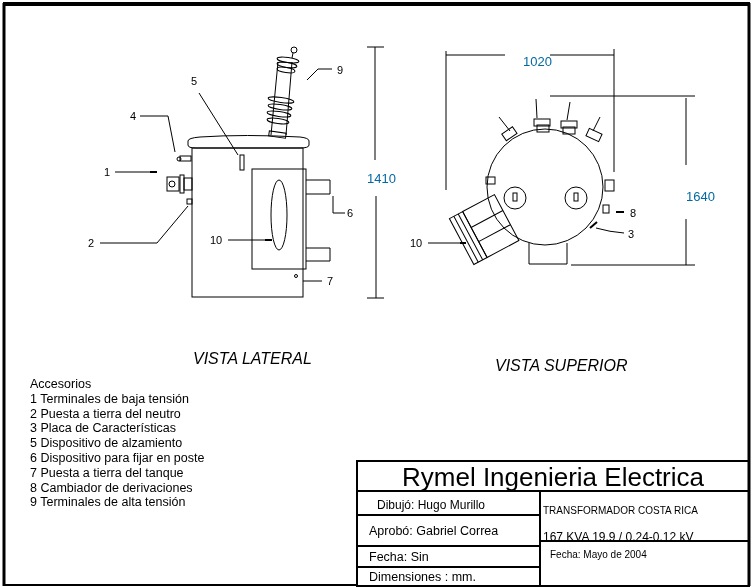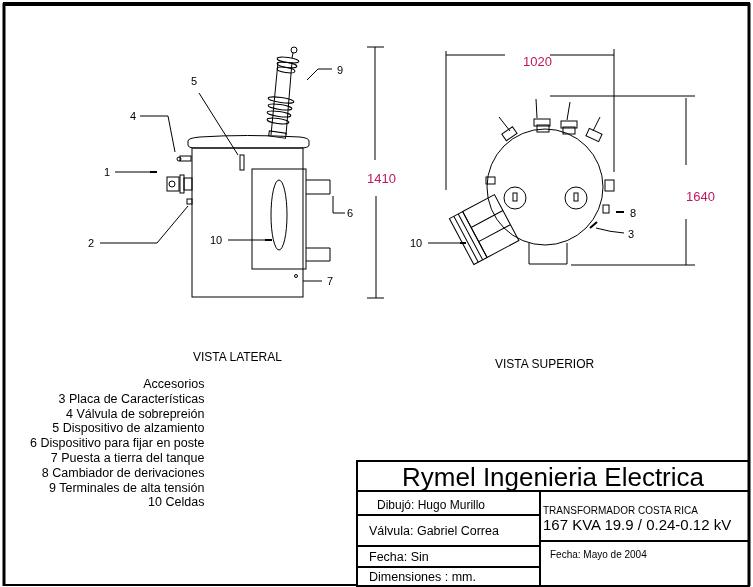--- a/index.html
+++ b/index.html
@@ -1,24 +1,24 @@
 <!DOCTYPE html>
 <html><head>
 <meta charset="utf-8">
 <style>
   html, body { margin:0; padding:0; background:#fff; }
   body { width:753px; height:587px; position:relative; overflow:hidden;
          font-family:"Liberation Sans", sans-serif; color:#000; }
   #sheet { position:absolute; left:0; top:0; width:753px; height:587px; }
   .txt { position:absolute; white-space:nowrap; line-height:1; }
-  .dim { font-size:13px; color:#be185d; }
+  .dim { font-size:13px; color:#0369a1; }
   .callout { font-size:11px; }
-  .view-title { font-size:12px; }
+  .view-title { font-size:16px;font-style:italic; }
   #legend { position:absolute; left:30px; top:377px; font-size:12.5px; line-height:14.8px; }
-  #legend div { white-space:nowrap;text-align:right; }
+  #legend div { white-space:nowrap; }
   #titleblock { position:absolute; left:357px; top:461px; width:392px; height:125px; }
   .tb-cell { position:absolute; white-space:nowrap; }
 </style>
 </head>
 <body>
 
 <svg id="sheet" width="753" height="587" viewBox="0 0 753 587" xmlns="http://www.w3.org/2000/svg">
 
   <g fill="none" stroke="#000">
     <line x1="3" y1="4" x2="750" y2="4" stroke-width="4"></line>
@@ -171,32 +171,32 @@
 <span class="txt callout" style="left:630px;top:208px">8</span>
 <span class="txt callout" style="left:410px;top:238px">10</span>
 <span class="txt dim" style="left:523px;top:55px">1020</span>
 <span class="txt dim" style="left:686px;top:190px">1640</span>
 
 <span class="txt view-title" style="left:193px;top:351px">VISTA LATERAL</span>
 <span class="txt view-title" style="left:495px;top:358px">VISTA SUPERIOR</span>
 
 <div id="legend">
   <div>Accesorios</div>
+  <div>1 Terminales de baja tensión</div>
+  <div>2 Puesta a tierra del neutro</div>
   <div>3 Placa de Características</div>
-  <div>4 Válvula de sobrepreión</div>
   <div>5 Dispositivo de alzamiento</div>
   <div>6 Dispositivo para fijar en poste</div>
   <div>7 Puesta a tierra del tanque</div>
   <div>8 Cambiador de derivaciones</div>
   <div>9 Terminales de alta tensión</div>
-  <div>10 Celdas</div>
 </div>
 
 <div id="titleblock">
   <span class="tb-cell" style="left:0;width:392px;top:2px;text-align:center;font-size:26px;line-height:28px">Rymel Ingenieria Electrica</span>
   <span class="tb-cell" style="left:20px;top:37px;font-size:12px">Dibujó: Hugo Murillo</span>
-  <span class="tb-cell" style="left:12px;top:63px;font-size:12.5px">Válvula: Gabriel Correa</span>
+  <span class="tb-cell" style="left:12px;top:63px;font-size:12.5px">Aprobó: Gabriel Correa</span>
   <span class="tb-cell" style="left:12px;top:89px;font-size:12.5px">Fecha: Sin</span>
   <span class="tb-cell" style="left:12px;top:109px;font-size:12.5px">Dimensiones :  mm.</span>
   <span class="tb-cell" style="left:186px;top:44px;font-size:10px">TRANSFORMADOR COSTA RICA</span>
-  <span class="tb-cell" style="left:186px;top:55px;font-size:15px">167 KVA  19.9 / 0.24-0.12 kV</span>
+  <span class="tb-cell" style="left:186px;top:69px;font-size:12px">167 KVA  19.9 / 0.24-0.12 kV</span>
   <span class="tb-cell" style="left:193px;top:88px;font-size:10px">Fecha: Mayo de 2004</span>
 </div>
 
 </body></html>

